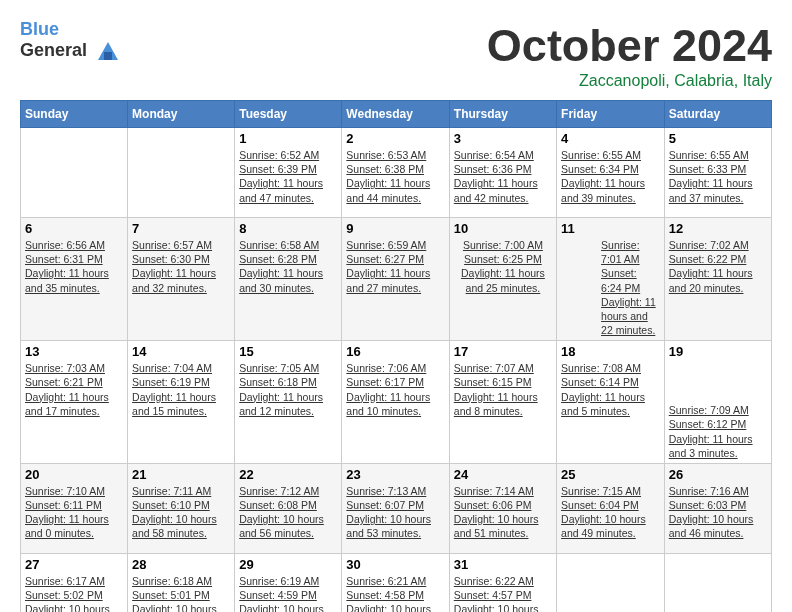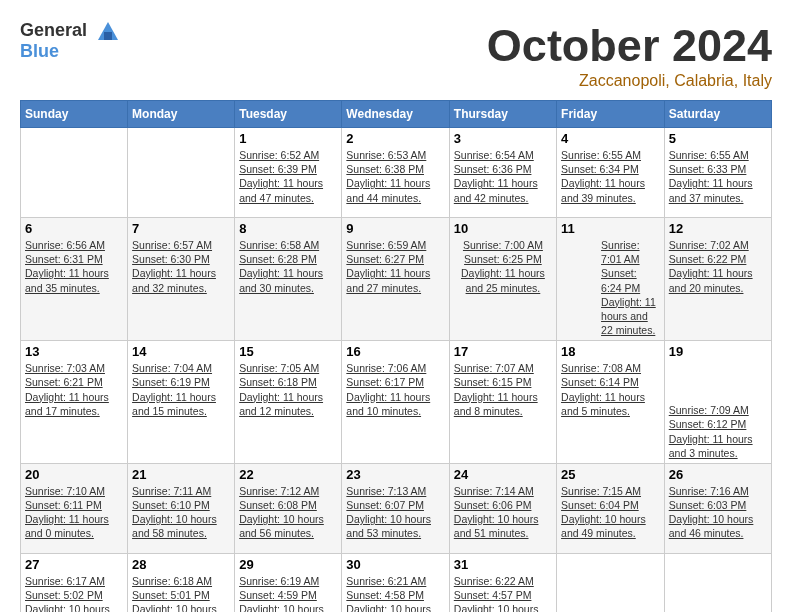--- a/index.html
+++ b/index.html
@@ -23,21 +23,21 @@
     .title-section {
       text-align: right;
     }
     .month-title {
       font-size: 45px;
       font-weight: bold;
       color: #333;
     }
     .location {
       font-size: 16px;
-      color: #a16207;
+      color: #15803d;
     }
     table {
       width: 100%;
       border-collapse: collapse;
       font-size: 11px;
     }
     thead th {
       background-color: #4a7fc1;
       color: white;
       padding: 6px 4px;
@@ -78,27 +78,27 @@
     thead tr th { background: #4a7fc1; }
   </style>
 </head>
 <body>
 
 <div class="header">
   <div class="logo">
     <div>
       <div style="display:flex;align-items:center;">
         <div>
+          <div style="font-size:18px;font-weight:bold;color:#4a90d9;line-height:1.1;">Blue</div>
           <div style="font-size:18px;font-weight:bold;color:#333;line-height:1.1;">General
             <svg width="28" height="22" viewBox="0 0 28 22" style="display:inline-block;vertical-align:middle;margin-left:2px;">
               <polygon points="4,20 14,2 24,20" fill="#4a90d9"></polygon>
               <polygon points="10,20 18,20 18,12 10,12" fill="#2a5fa5"></polygon>
             </svg>
           </div>
-          <div style="font-size:18px;font-weight:bold;color:#4a90d9;line-height:1.1;">Blue</div>
         </div>
       </div>
     </div>
   </div>
   <div class="title-section">
     <div class="month-title">October 2024</div>
     <div class="location">Zaccanopoli, Calabria, Italy</div>
   </div>
 </div>
 

